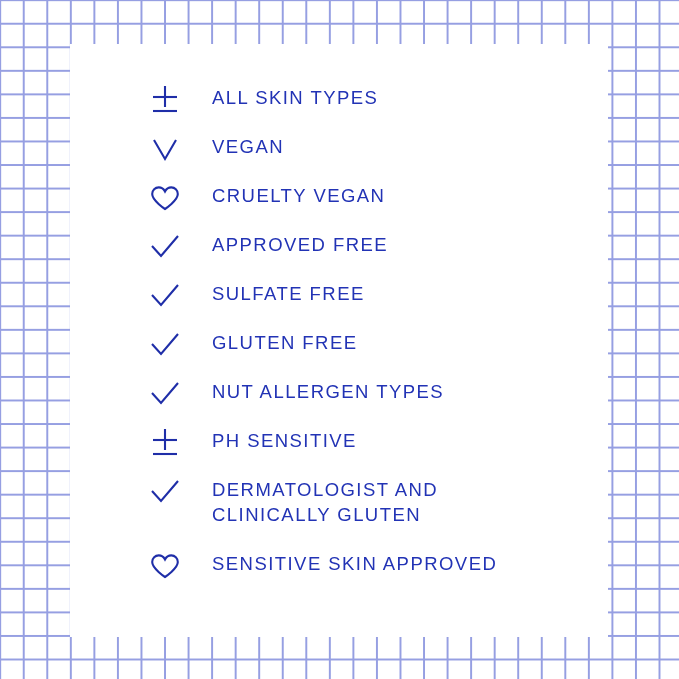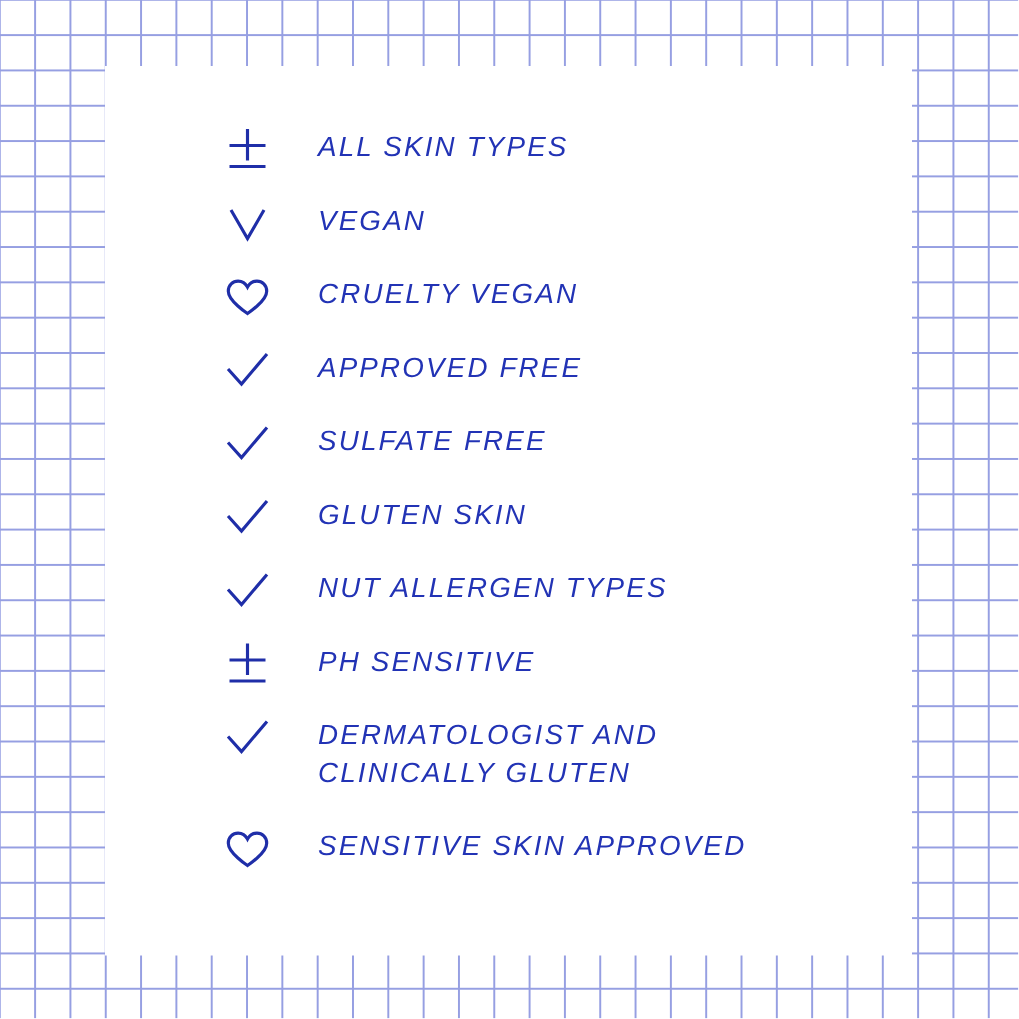--- a/index.html
+++ b/index.html
@@ -46,21 +46,20 @@
     position: absolute;
     left: 150px;
     top: 84px;
     width: 430px;
   }
 
   .claim-row {
     display: flex;
     align-items: flex-start;
     height: 49px;
-    font-style: italic;
   }
   .claim-row.two-line {
     height: 74px;
   }
 
   .claim-icon {
     flex: 0 0 auto;
     width: 62px;
     display: flex;
     align-items: center;
@@ -141,21 +140,21 @@
       </span>
       <span class="claim-label">SULFATE FREE</span>
     </div>
 
     <div class="claim-row">
       <span class="claim-icon">
         <svg width="30" height="30" viewBox="0 0 30 30" fill="none" stroke="currentColor" stroke-width="2.1" stroke-linecap="butt" stroke-linejoin="miter">
           <polyline points="2,13 11,23 28,3"></polyline>
         </svg>
       </span>
-      <span class="claim-label">GLUTEN SKIN</span>
+      <span class="claim-label">GLUTEN FREE</span>
     </div>
 
     <div class="claim-row">
       <span class="claim-icon">
         <svg width="30" height="30" viewBox="0 0 30 30" fill="none" stroke="currentColor" stroke-width="2.1" stroke-linecap="butt" stroke-linejoin="miter">
           <polyline points="2,13 11,23 28,3"></polyline>
         </svg>
       </span>
       <span class="claim-label">NUT ALLERGEN TYPES</span>
     </div>

